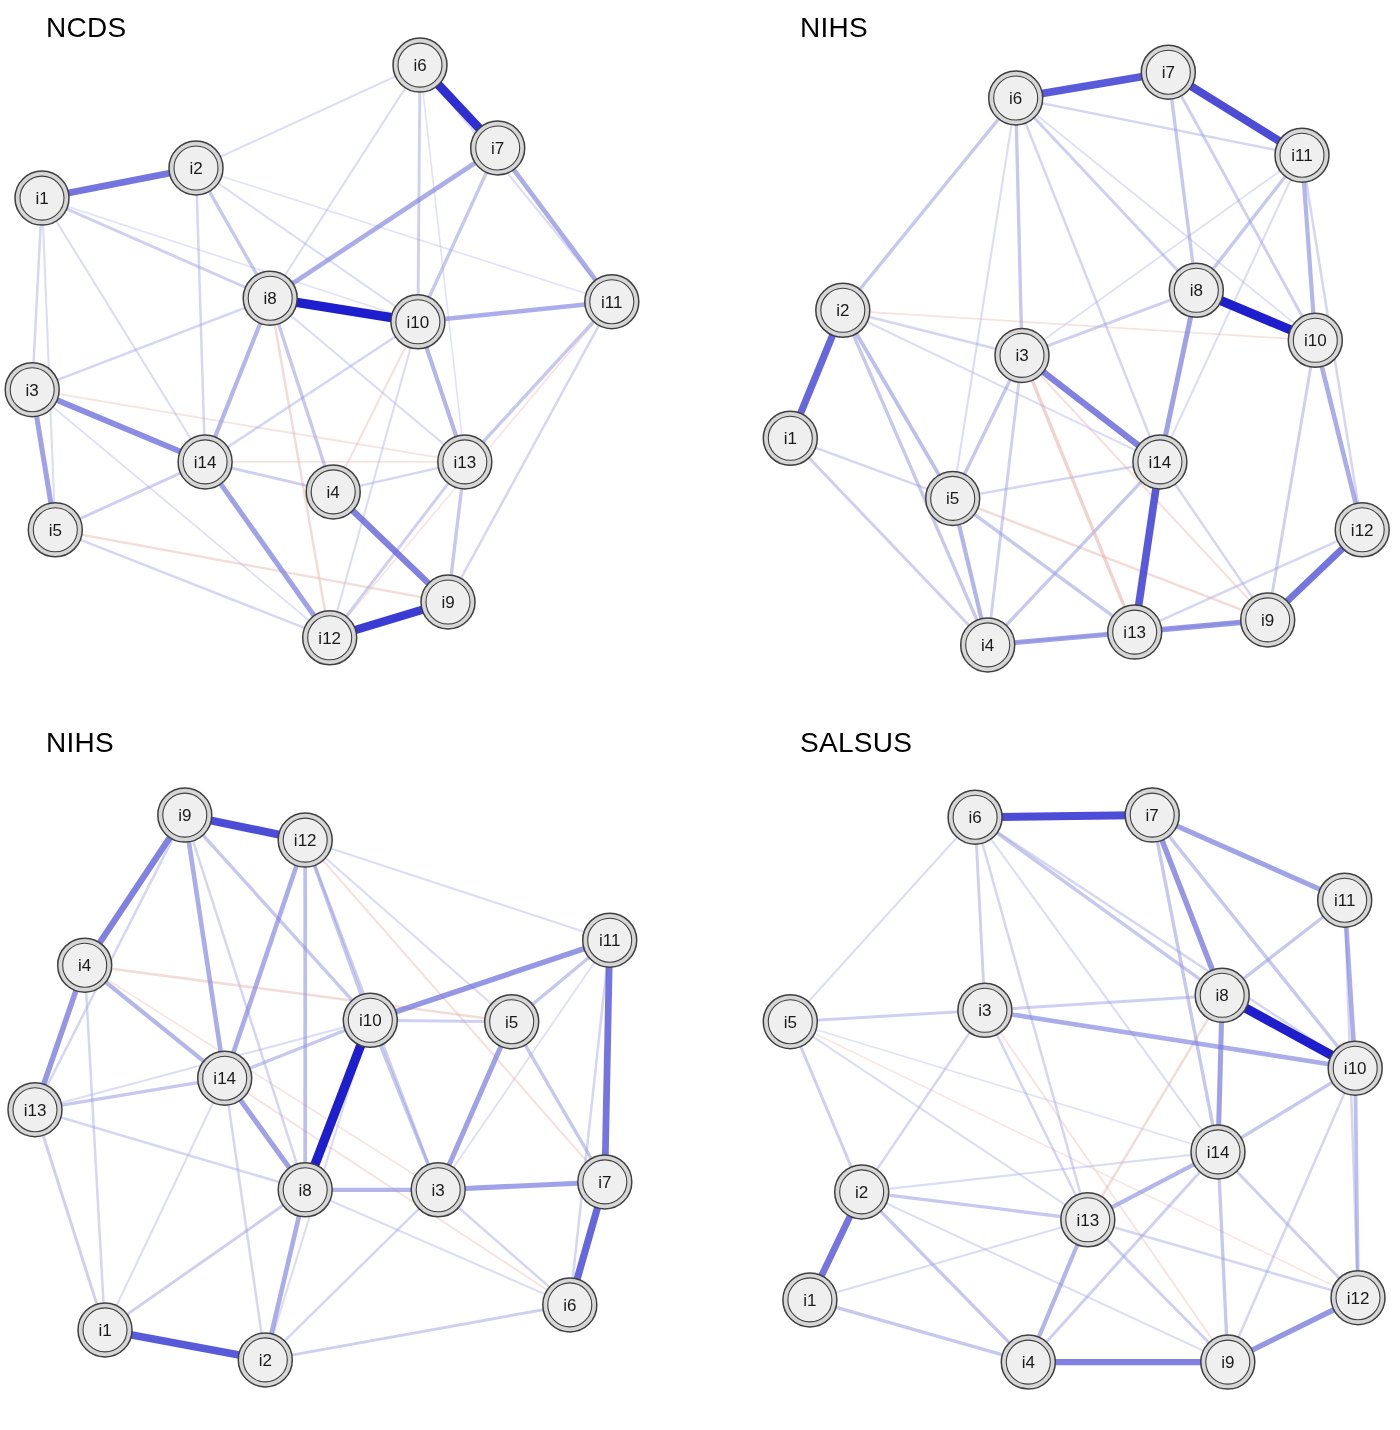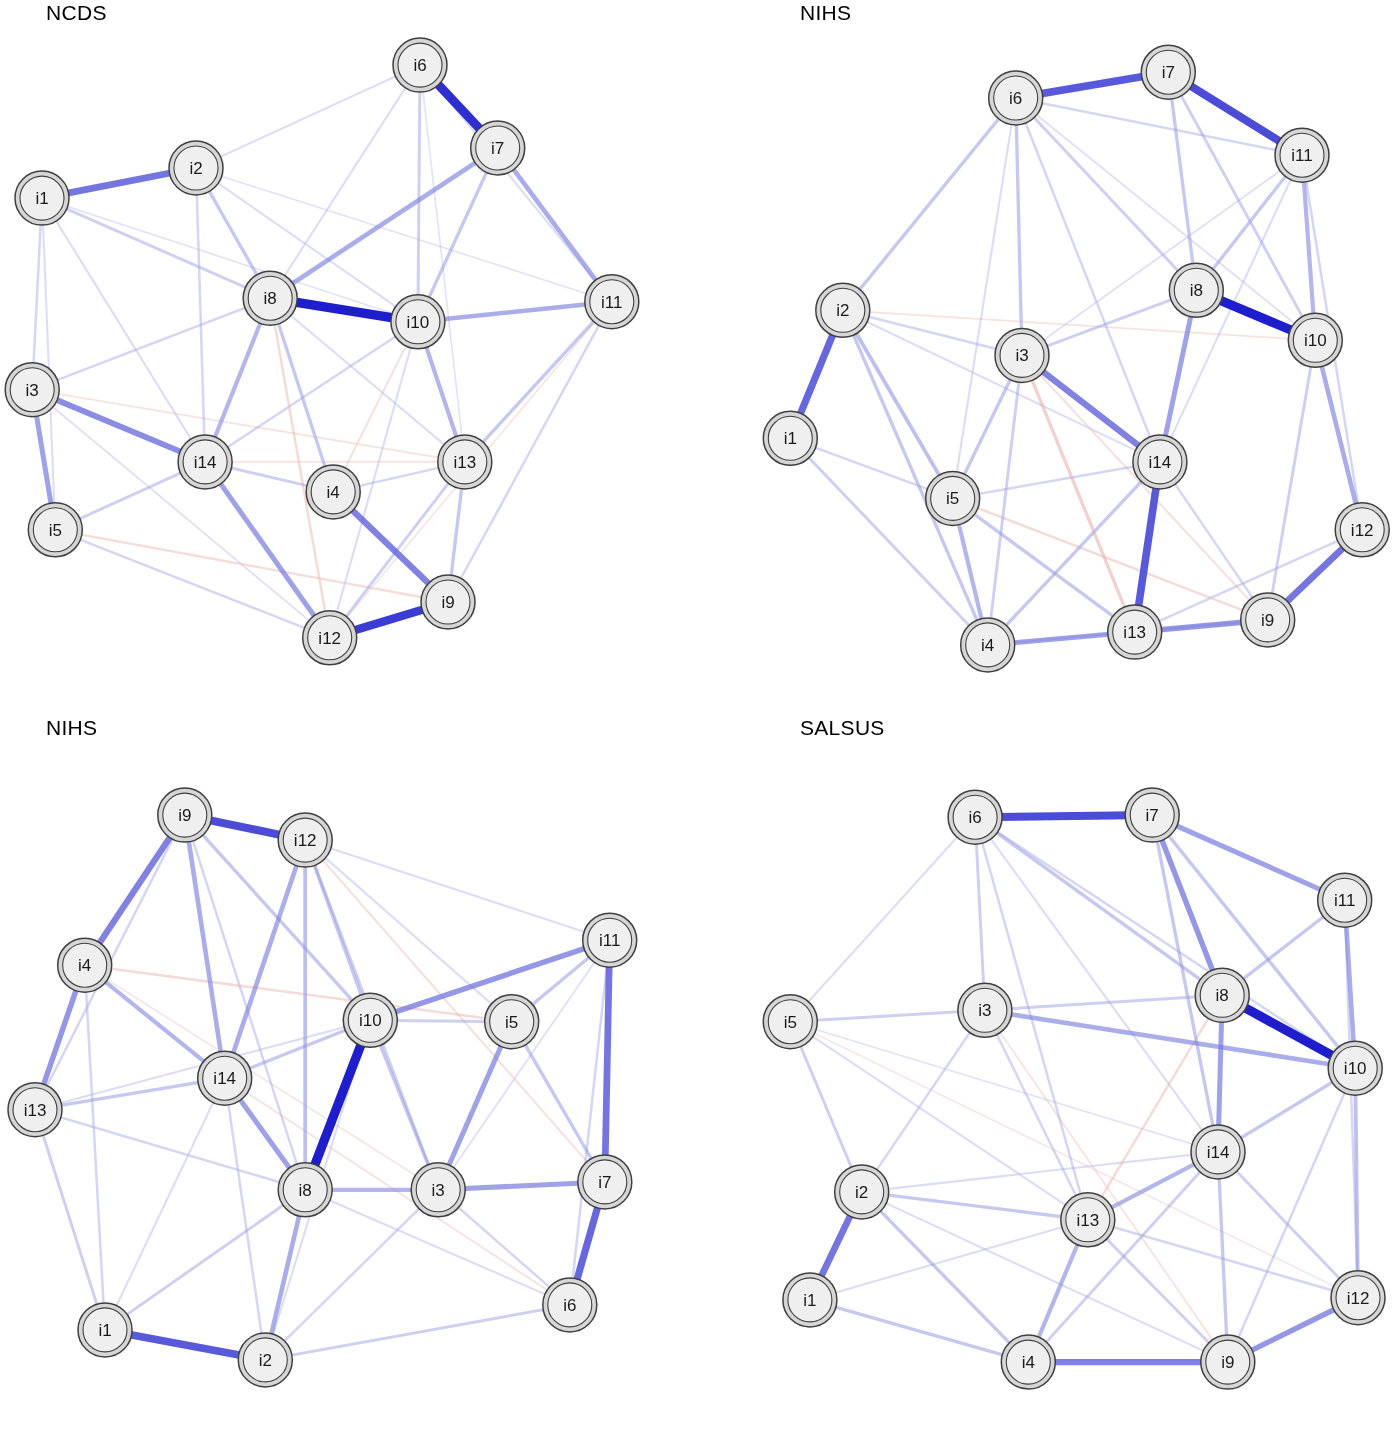--- a/index.html
+++ b/index.html
@@ -6,22 +6,22 @@
   .figure{
     width:1400px;height:1430px;
     display:grid;
     grid-template-columns:700px 700px;
     grid-template-rows:715px 715px;
     background:#ffffff;
     font-family:"Liberation Sans", sans-serif;
   }
   .panel{position:relative;width:700px;height:715px;}
   .panel-title{
-    position:absolute;top:1px;left:46px;
-    font-size:21px;color:#000;letter-spacing:0.3px;
+    position:absolute;top:12px;left:46px;
+    font-size:28px;color:#000;letter-spacing:0.3px;
     font-family:"Liberation Sans", sans-serif;
   }
   .panel:nth-child(2n) .panel-title{left:100px;}
   .panel svg{display:block;width:700px;height:715px;}
   .node-label{
     font-family:"Liberation Sans", sans-serif;
     font-size:17px;
     fill:#1a1a1a;
   }
 </style>

